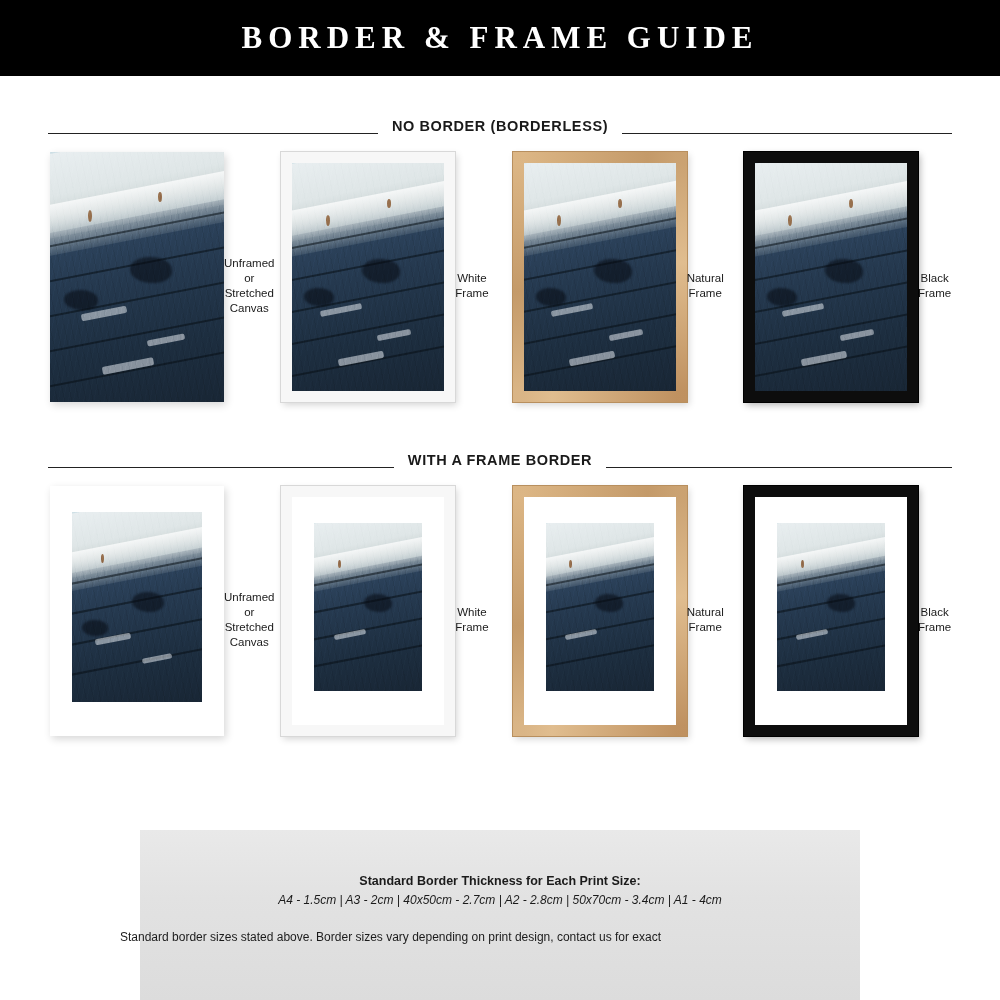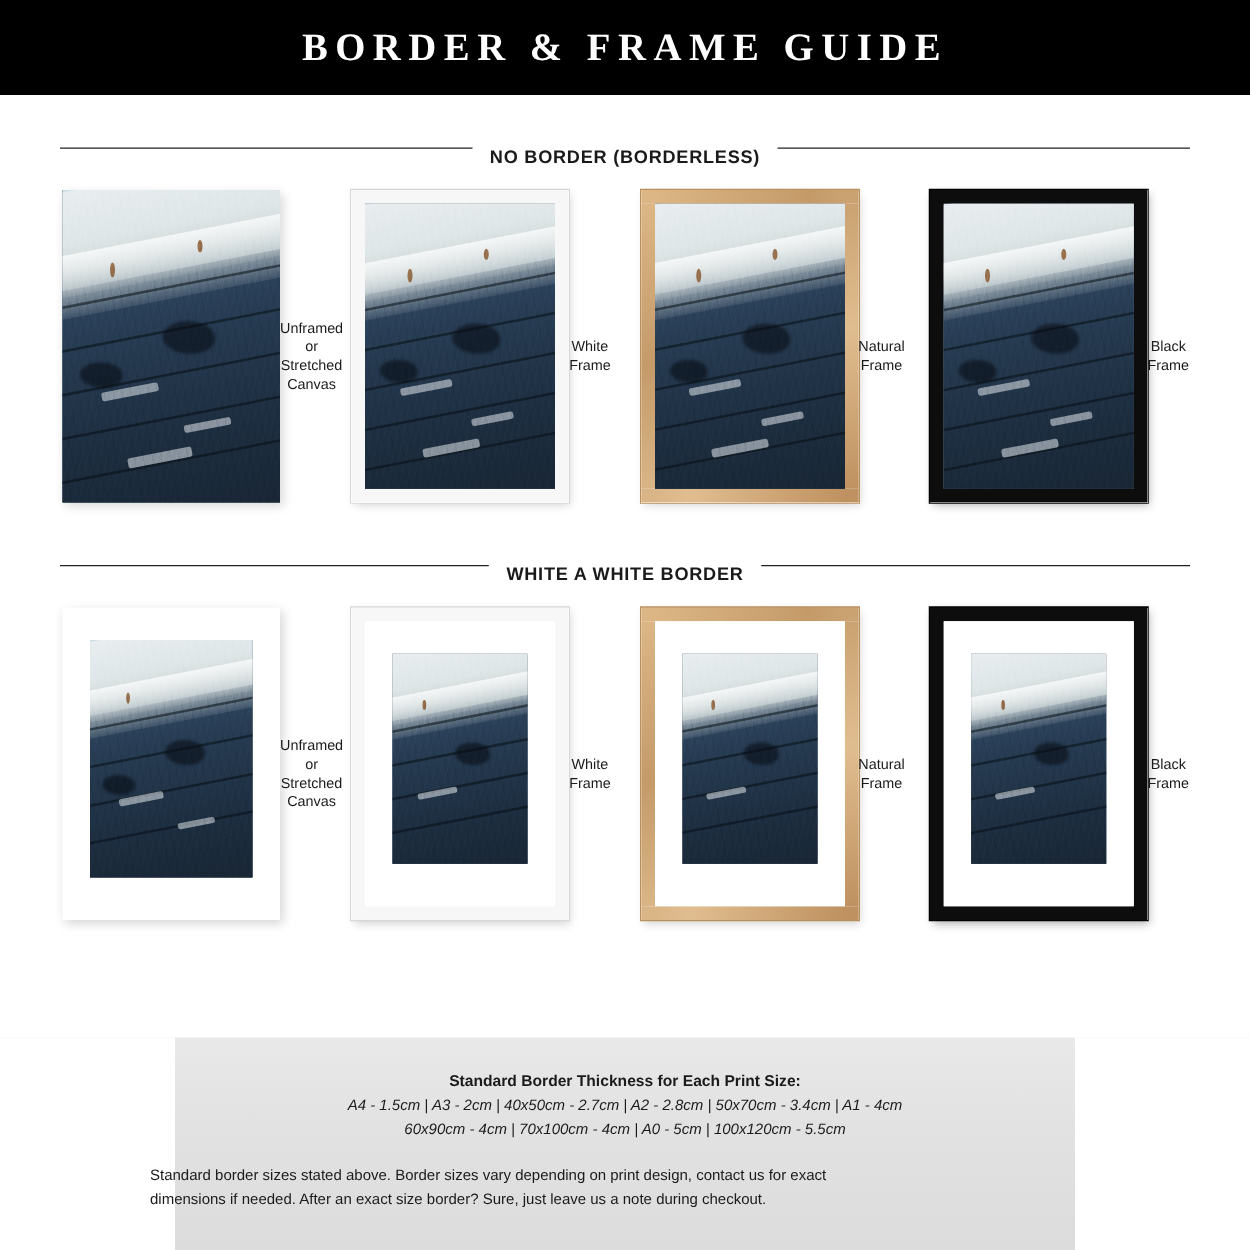--- a/index.html
+++ b/index.html
@@ -19,21 +19,21 @@
     display: flex; align-items: center; justify-content: center;
   }
   .header-title {
     color: #ffffff;
     font-family: "Liberation Serif", serif;
     font-size: 31px;
     letter-spacing: 6px;
     font-weight: 700;
   }
   .sec-head {
-    display: flex; align-items: flex-start;
+    display: flex; align-items: flex-end;
     gap: 14px;
     width: 904px;
     margin: 0 auto;
   }
   .sec-line { flex: 1 1 auto; height: 1px; background: #222; }
   .sec-title {
     font-size: 14.5px; font-weight: 700; letter-spacing: .6px;
     white-space: nowrap;
   }
 
@@ -118,21 +118,21 @@
              border-image: linear-gradient(135deg,#dcb685,#c49a69,#e0bd8f,#bf9160) 1; }
   .f-black { border: 11px solid #0d0d0d; box-shadow: 0 0 0 1px #000, 2px 3px 7px rgba(0,0,0,.3); }
   .mat { background:#fff; padding: 26px 22px 34px 22px; }
   .mat-none { box-shadow: 2px 3px 8px rgba(0,0,0,.16); }
 
   
   .footer {
     position: absolute; left: 0; bottom: 0;
     width: 1000px; height: 170px;
     background: linear-gradient(180deg,#e9e9e9,#e2e2e2 40%,#dcdcdc);
-    padding-top: 28px;
+    padding-top: 44px;
   }
   .footer .ft-title {
     text-align: center; font-size: 12.5px; font-weight: 700; color:#1b1b1b;
   }
   .footer .ft-sizes {
     text-align: center; font-size: 12px; color:#1b1b1b; line-height: 19px; margin-top: 3px; font-style: italic;
   }
   .footer .ft-note {
     text-align: left; font-size: 12px; color:#1b1b1b; line-height: 19px;
     margin: 18px auto 0; width: 760px;
@@ -265,21 +265,21 @@
         </div>
         <div class="caption">Black Frame</div>
       </div>
 
     </div>
   </div>
 
   <div style="margin-top:42px;">
     <div class="sec-head">
       <div class="sec-line"></div>
-      <div class="sec-title">WHITE A WHITE BORDER</div>
+      <div class="sec-title">WITH A FRAME BORDER</div>
       <div class="sec-line"></div>
     </div>
 
     <div class="row" style="margin-top:18px;">
 
       <div class="cell">
         <div class="art-wrap">
           <div class="mat mat-none" style="width:174px;height:250px;">
             <div class="photo" style="width:130px;height:190px;">
               <div class="sky"></div>
@@ -380,22 +380,20 @@
     </div>
   </div>
 
   <div class="footer">
     <div class="side-strip" style="left:0;"></div>
     <div class="side-strip" style="right:0;"></div>
     <div style="position:relative;z-index:2;">
       <div class="ft-title">Standard Border Thickness for Each Print Size:</div>
       <div class="ft-sizes">
         <span>A4 - 1.5cm  |  A3 - 2cm  |  40x50cm - 2.7cm  |  A2 - 2.8cm  |  50x70cm - 3.4cm  |  A1 - 4cm</span><br>
-        <span>60x90cm - 4cm  |  70x100cm - 4cm  |  A0 - 5cm  |  100x120cm - 5.5cm</span>
       </div>
       <div class="ft-note">
         <span>Standard border sizes stated above. Border sizes vary depending on print design, contact us for exact</span><br>
-        <span>dimensions if needed. After an exact size border? Sure, just leave us a note during checkout.</span>
       </div>
     </div>
   </div>
 
 </div>
 
 </body></html>

